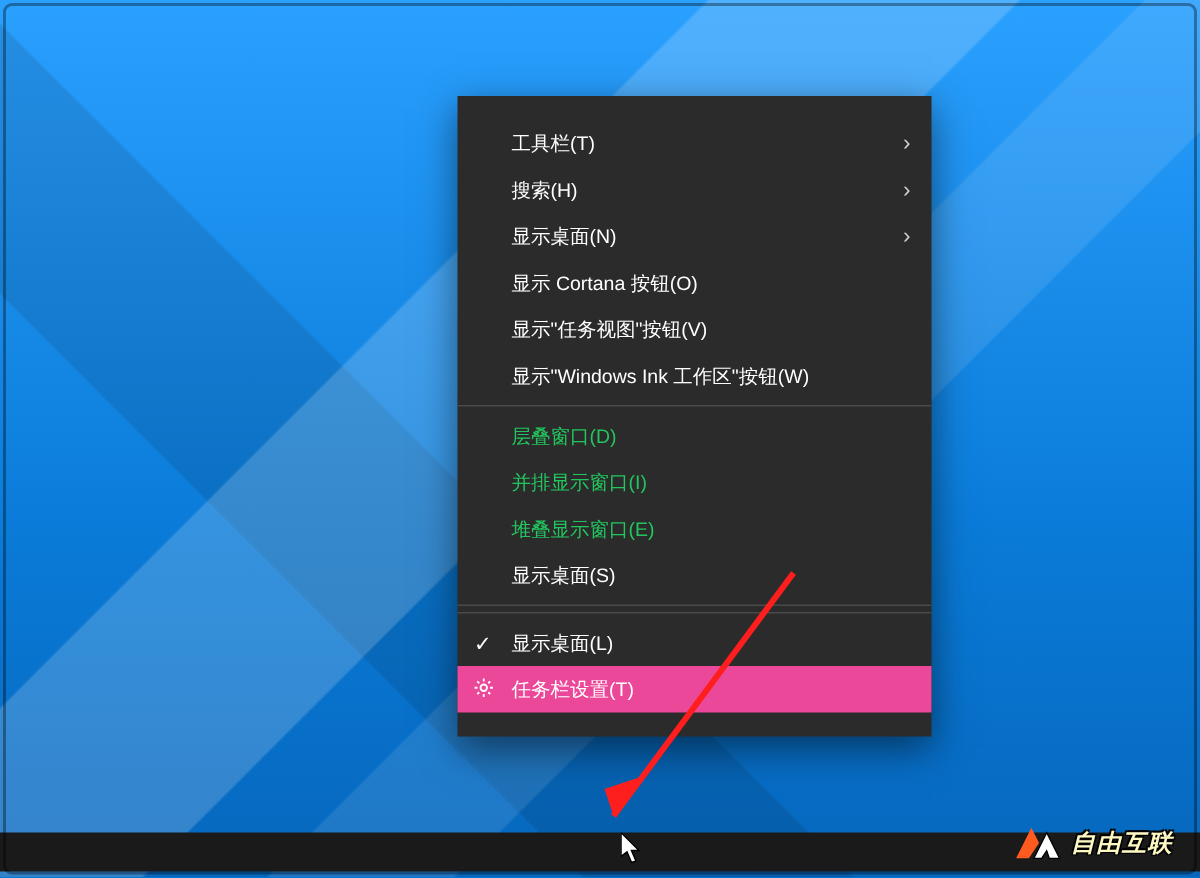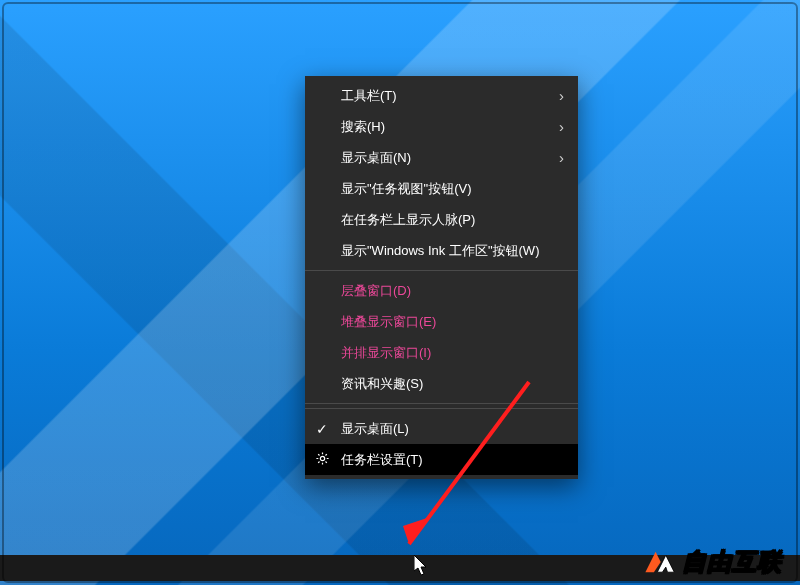--- a/index.html
+++ b/index.html
@@ -38,40 +38,40 @@
     position: absolute;
     inset: 2px;
     border: 2px solid rgba(0,0,0,.35);
     border-radius: 6px;
     pointer-events: none;
   }
   
   .context-menu {
     position: absolute;
     left: 305px;
-    top: 76px;
-    width: 273px;
+    top: 64px;
+    width: 316px;
     background: #2b2b2b;
     color: #fff;
     font-size: 13px;
     box-shadow: 0 8px 24px rgba(0,0,0,.5);
-    padding: 4px 0;
+    padding: 16px 0;
   }
   .mi {
     display: flex;
     align-items: center;
     height: 31px;
     padding: 0 14px 0 36px;
     position: relative;
     white-space: nowrap;
     cursor: default;
   }
-  .mi.disabled { color: #ec4899; }
+  .mi.disabled { color: #22c55e; }
   .mi.hover {
-    background: #000000;
+    background: #ec4899;
   }
   .mi .arrow {
     margin-left: auto;
     font-size: 15px;
     color: #d0d0d0;
     font-family: "Segoe MDL2 Assets", sans-serif;
   }
   .mi .check {
     position: absolute;
     left: 11px;
@@ -113,24 +113,24 @@
     bottom: 6px;
     display: flex;
     align-items: center;
     gap: 6px;
     z-index: 40;
   }
   .watermark .logo {
     width: 34px; height: 34px;
   }
   .watermark .txt {
-    color: #000000;
+    color: #fef9c3;
     font-weight: 700;
     font-style: italic;
-    font-size: 24px;
+    font-size: 16px;
     letter-spacing: 1px;
     text-shadow: 1px 1px 0 #000, -1px -1px 0 #000, 1px -1px 0 #000, -1px 1px 0 #000;
   }
 </style>
 </head>
 <body>
 
 <div class="desktop"></div>
 <div class="taskbar"></div>
 <div class="frame"></div>
@@ -142,40 +142,40 @@
     </div>
     <div class="mi">
       <span>搜索(H)</span>
       <span class="arrow">›</span>
     </div>
     <div class="mi">
       <span>显示桌面(N)</span>
       <span class="arrow">›</span>
     </div>
     <div class="mi">
+      <span>显示 Cortana 按钮(O)</span>
+    </div>
+    <div class="mi">
       <span>显示"任务视图"按钮(V)</span>
-    </div>
-    <div class="mi">
-      <span>在任务栏上显示人脉(P)</span>
     </div>
     <div class="mi">
       <span>显示"Windows Ink 工作区"按钮(W)</span>
     </div>
     <div class="sep"></div>
     <div class="mi disabled">
       <span>层叠窗口(D)</span>
     </div>
     <div class="mi disabled">
+      <span>并排显示窗口(I)</span>
+    </div>
+    <div class="mi disabled">
       <span>堆叠显示窗口(E)</span>
     </div>
-    <div class="mi disabled">
-      <span>并排显示窗口(I)</span>
-    </div>
-    <div class="mi">
-      <span>资讯和兴趣(S)</span>
+    <div class="mi">
+      <span>显示桌面(S)</span>
     </div>
     <div class="sep"></div>
     <div class="sep"></div>
     <div class="mi">
       <span class="check">✓</span>
       <span>显示桌面(L)</span>
     </div>
     <div class="mi hover">
       <span>
         <svg class="gear" viewBox="0 0 16 16" fill="none" stroke="#ffffff" stroke-width="1.3">

